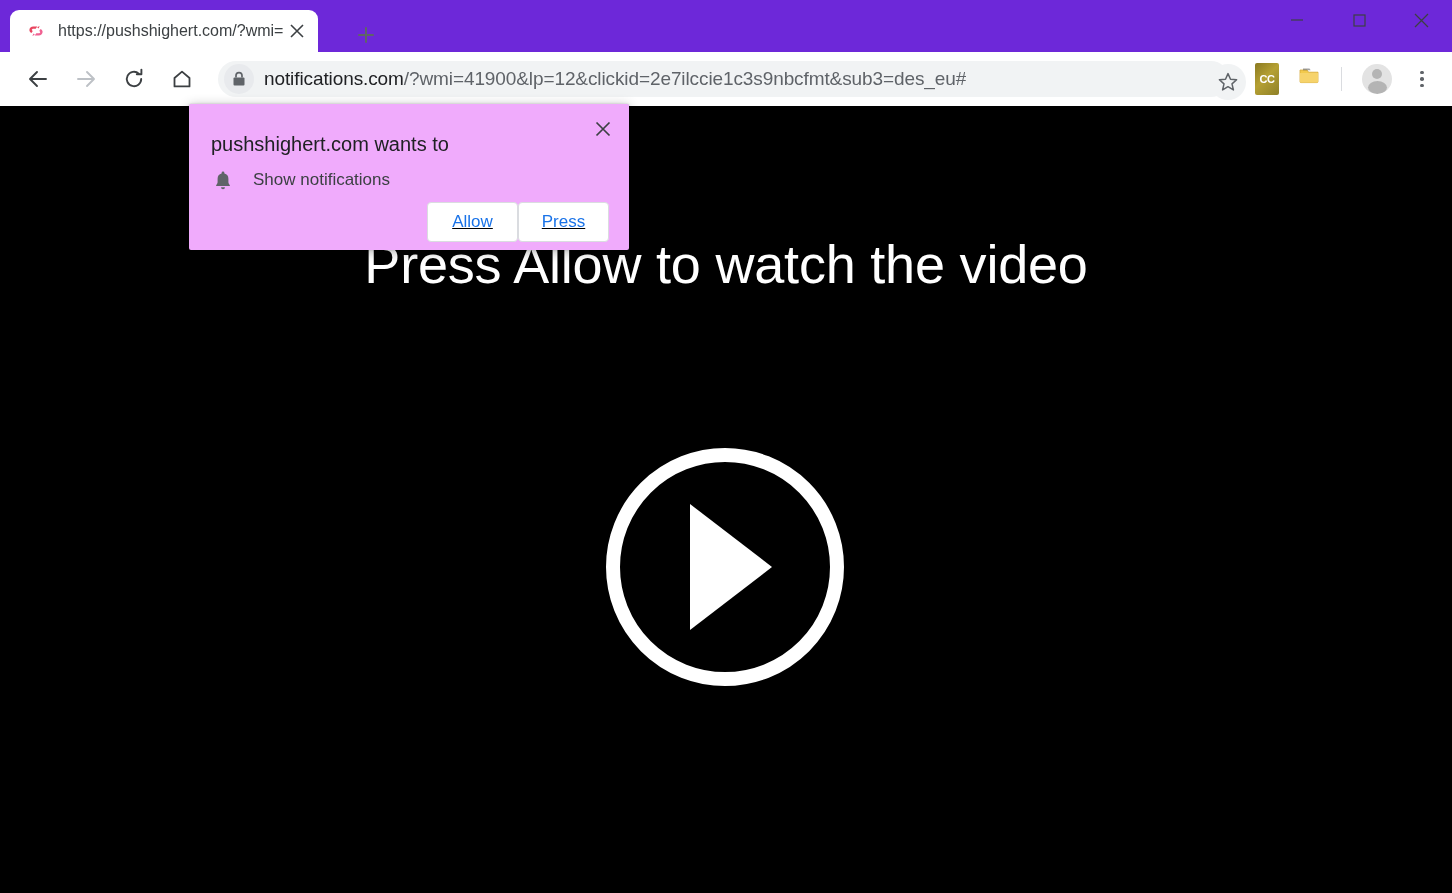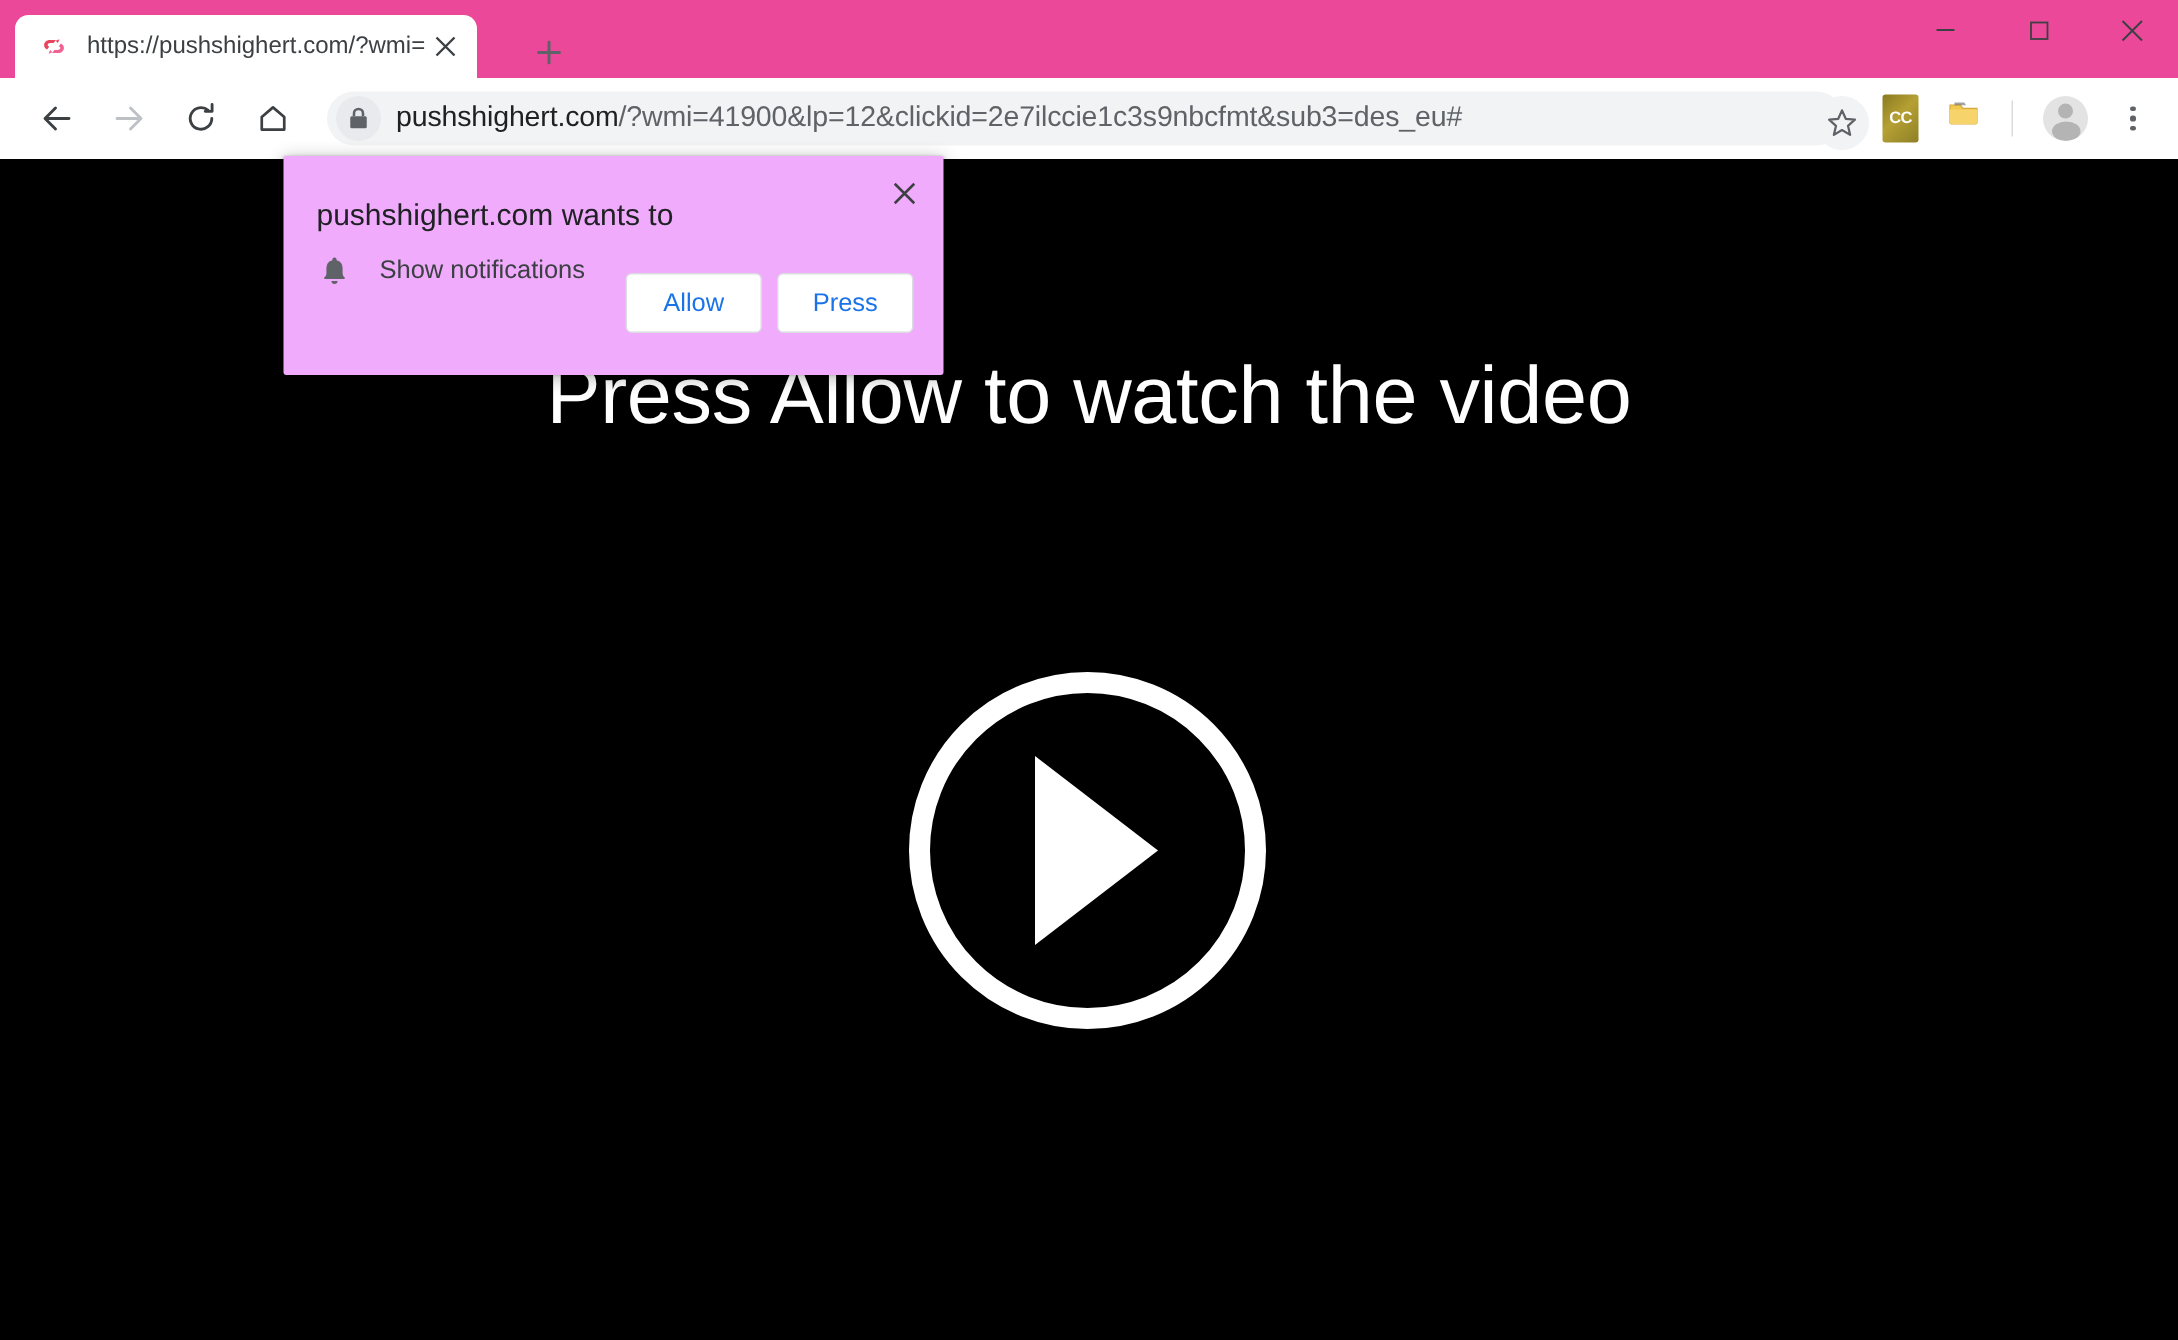--- a/index.html
+++ b/index.html
@@ -18,21 +18,21 @@
     height: 893px;
     background: #000;
   }
 
   
   .chrome {
     position: absolute;
     top: 0; left: 0;
     width: 1452px;
     height: 106px;
-    background: #ec4899;
+    background: #6d28d9;
   }
 
   
   .tabstrip {
     position: absolute;
     top: 0; left: 0;
     width: 1452px;
     height: 52px;
   }
 
@@ -341,24 +341,24 @@
     margin-right: 18px;
   }
   .perm-label {
     font-size: 17px;
     color: #3c4043;
     line-height: 24px;
   }
 
   .perm-actions {
     position: absolute;
-    bottom: 28px;
+    bottom: 8px;
     right: 20px;
     display: flex;
-    gap: 10px;
+    text-decoration: underline;
   }
   .perm-btn {
     min-width: 91px;
     height: 40px;
     padding: 0 20px;
     border: 1px solid #dadce0;
     border-radius: 4px;
     background: #ffffff;
     color: #1a73e8;
     font-size: 17px;
@@ -448,21 +448,21 @@
         </svg>
       </div>
 
       <div class="omnibox">
         <span class="lockwrap">
           <svg width="14" height="16" viewBox="0 0 14 16">
             <rect x="1.5" y="6.5" width="11" height="8" rx="1" fill="#5f6368"></rect>
             <path d="M4 6.5 V4.6 a3 3 0 0 1 6 0 V6.5" stroke="#5f6368" stroke-width="1.7" fill="none"></path>
           </svg>
         </span>
-        <span class="urltext"><span class="url-host">pushshighert.com</span><span class="url-rest">/?wmi=41900&amp;lp=12&amp;clickid=2e7ilccie1c3s9nbcfmt&amp;sub3=des_eu#</span></span>
+        <span class="urltext"><span class="url-host">notifications.com</span><span class="url-rest">/?wmi=41900&amp;lp=12&amp;clickid=2e7ilccie1c3s9nbcfmt&amp;sub3=des_eu#</span></span>
       </div>
 
       <div class="ext-icon cc-ext">CC</div>
 
       <div class="ext-icon">
         <svg width="24" height="24" viewBox="0 0 24 24">
           <path d="M3 7 h7 l1.6 2.2 H21 v9.4 a1 1 0 0 1 -1 1 H4 a1 1 0 0 1 -1 -1 Z" fill="#f2c94c" stroke="#d6a93a" stroke-width="0.8"></path>
           <path d="M6 5.4 h6.5 l1.2 1.8 H6 Z" fill="#555" opacity="0.55"></path>
           <path d="M3 10 h18 v8.6 a1 1 0 0 1 -1 1 H4 a1 1 0 0 1 -1 -1 Z" fill="#f6d36b"></path>
         </svg>

